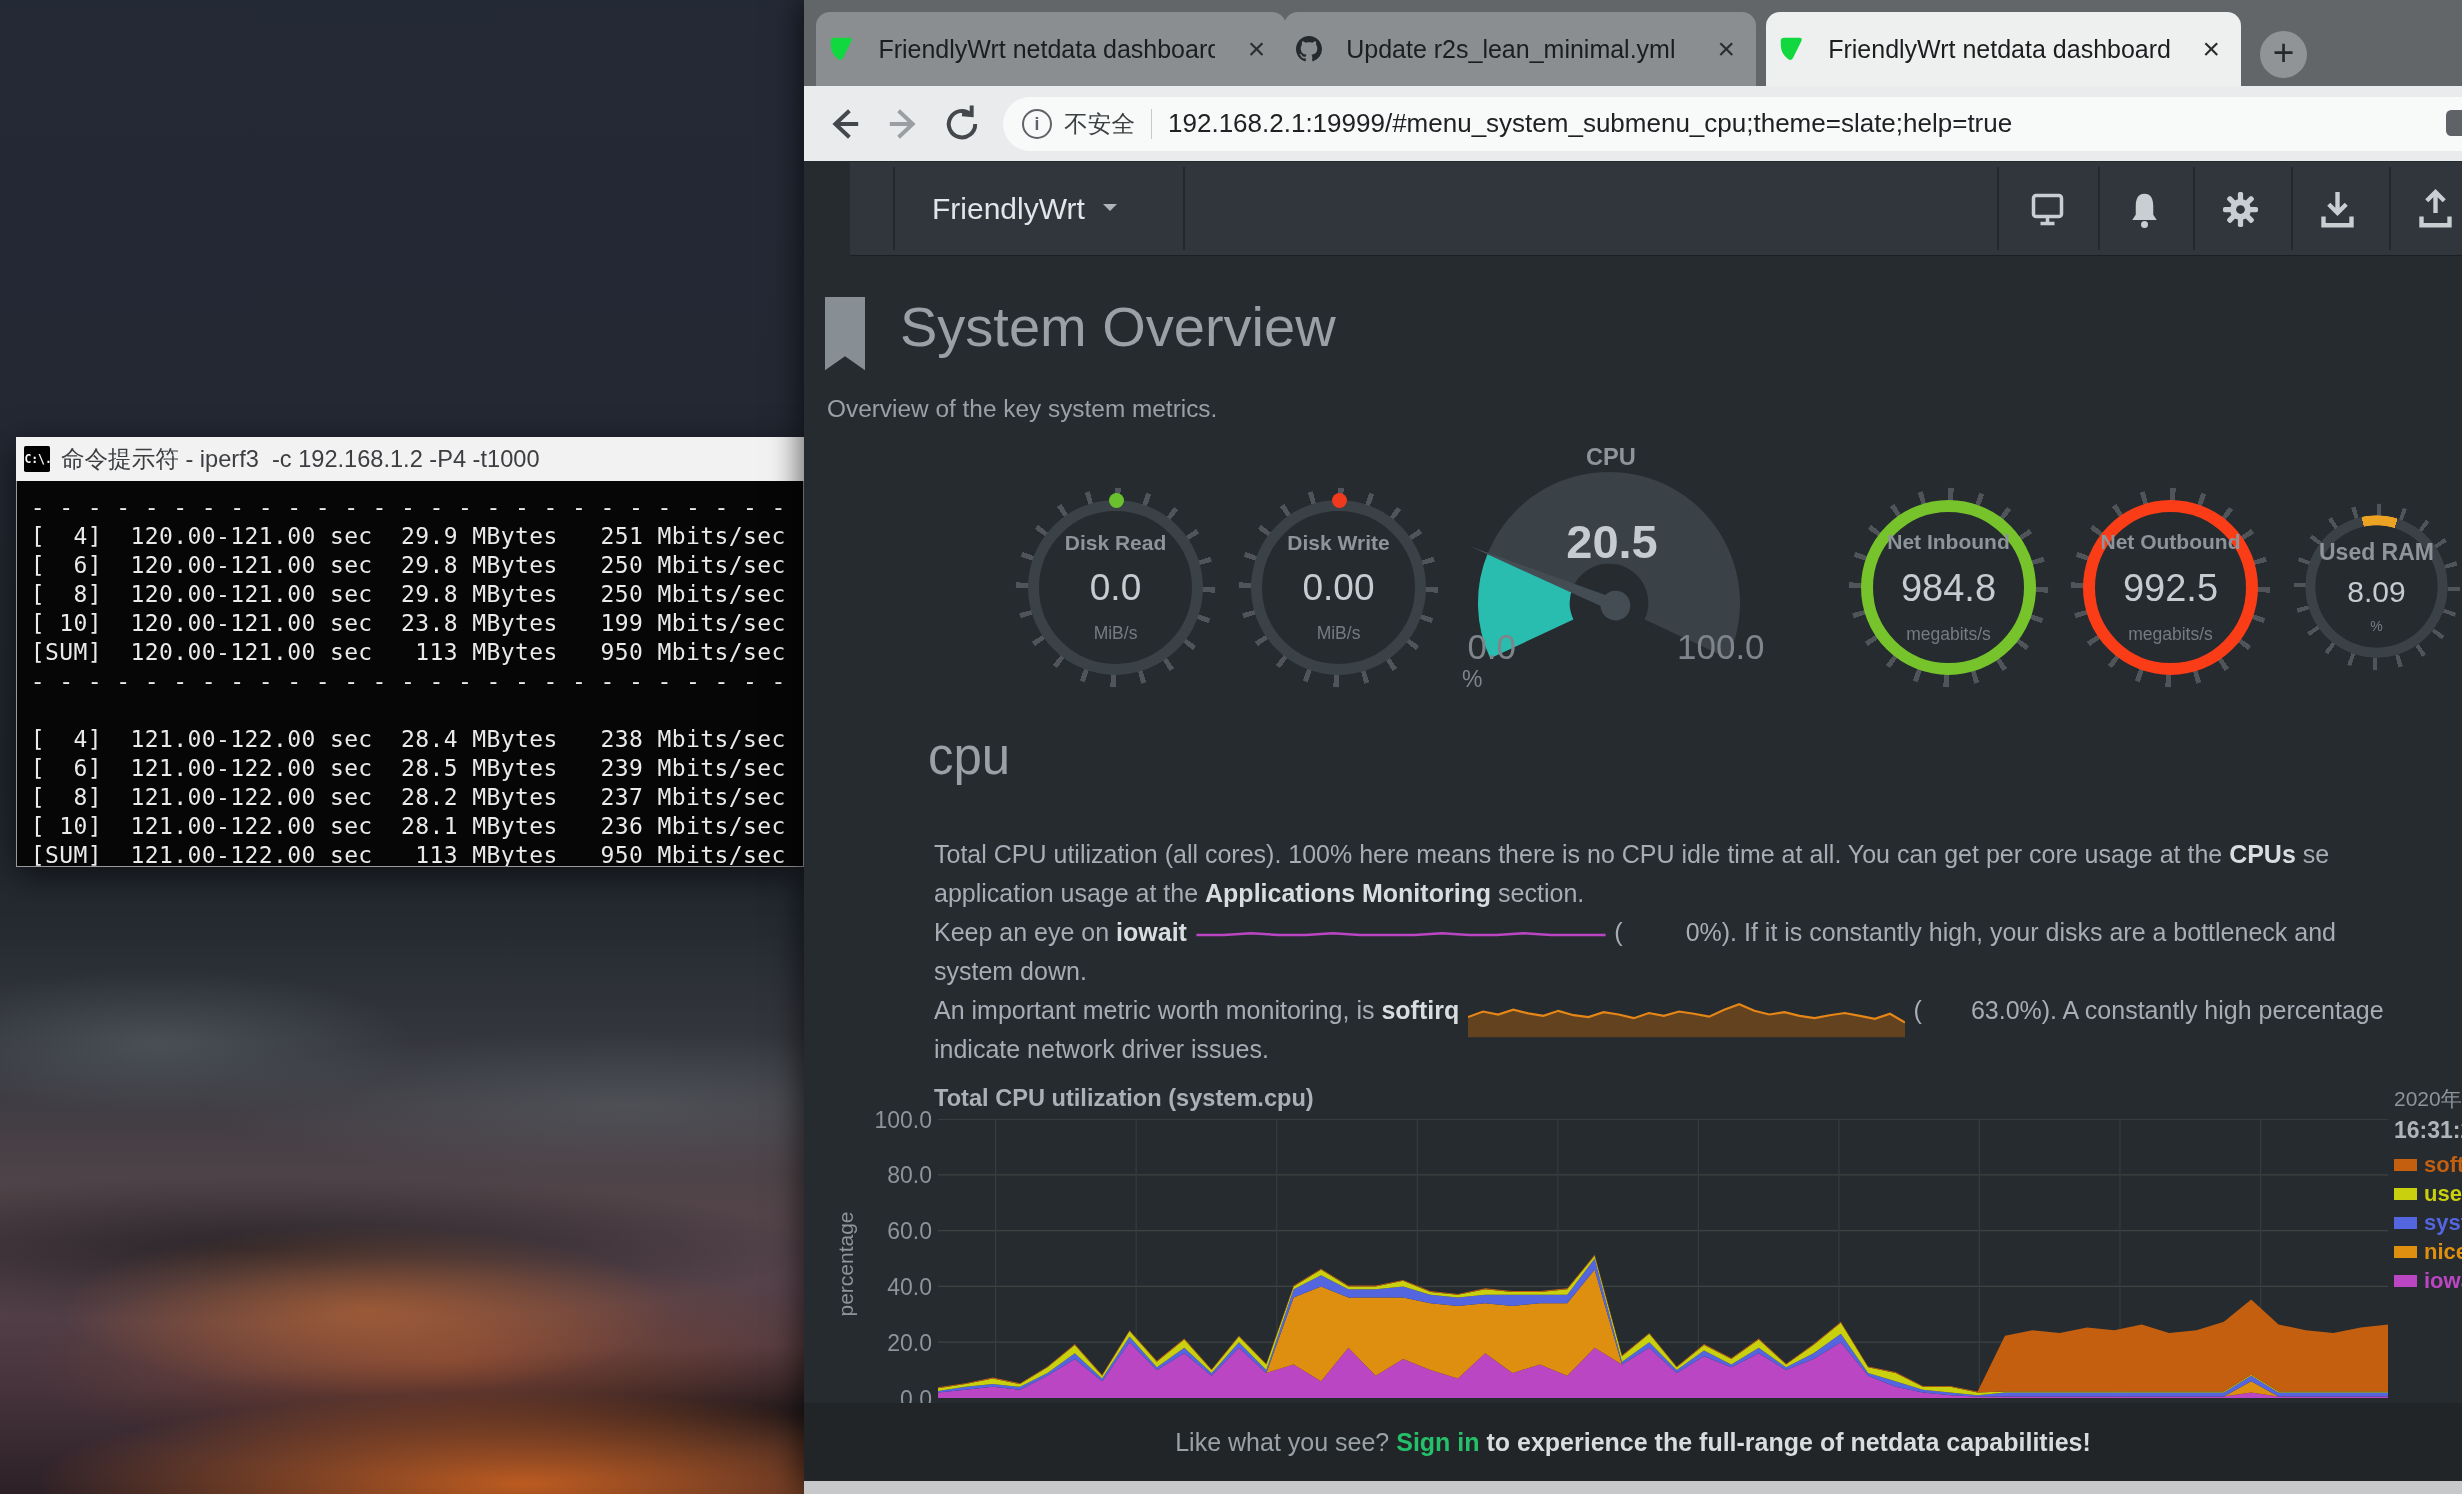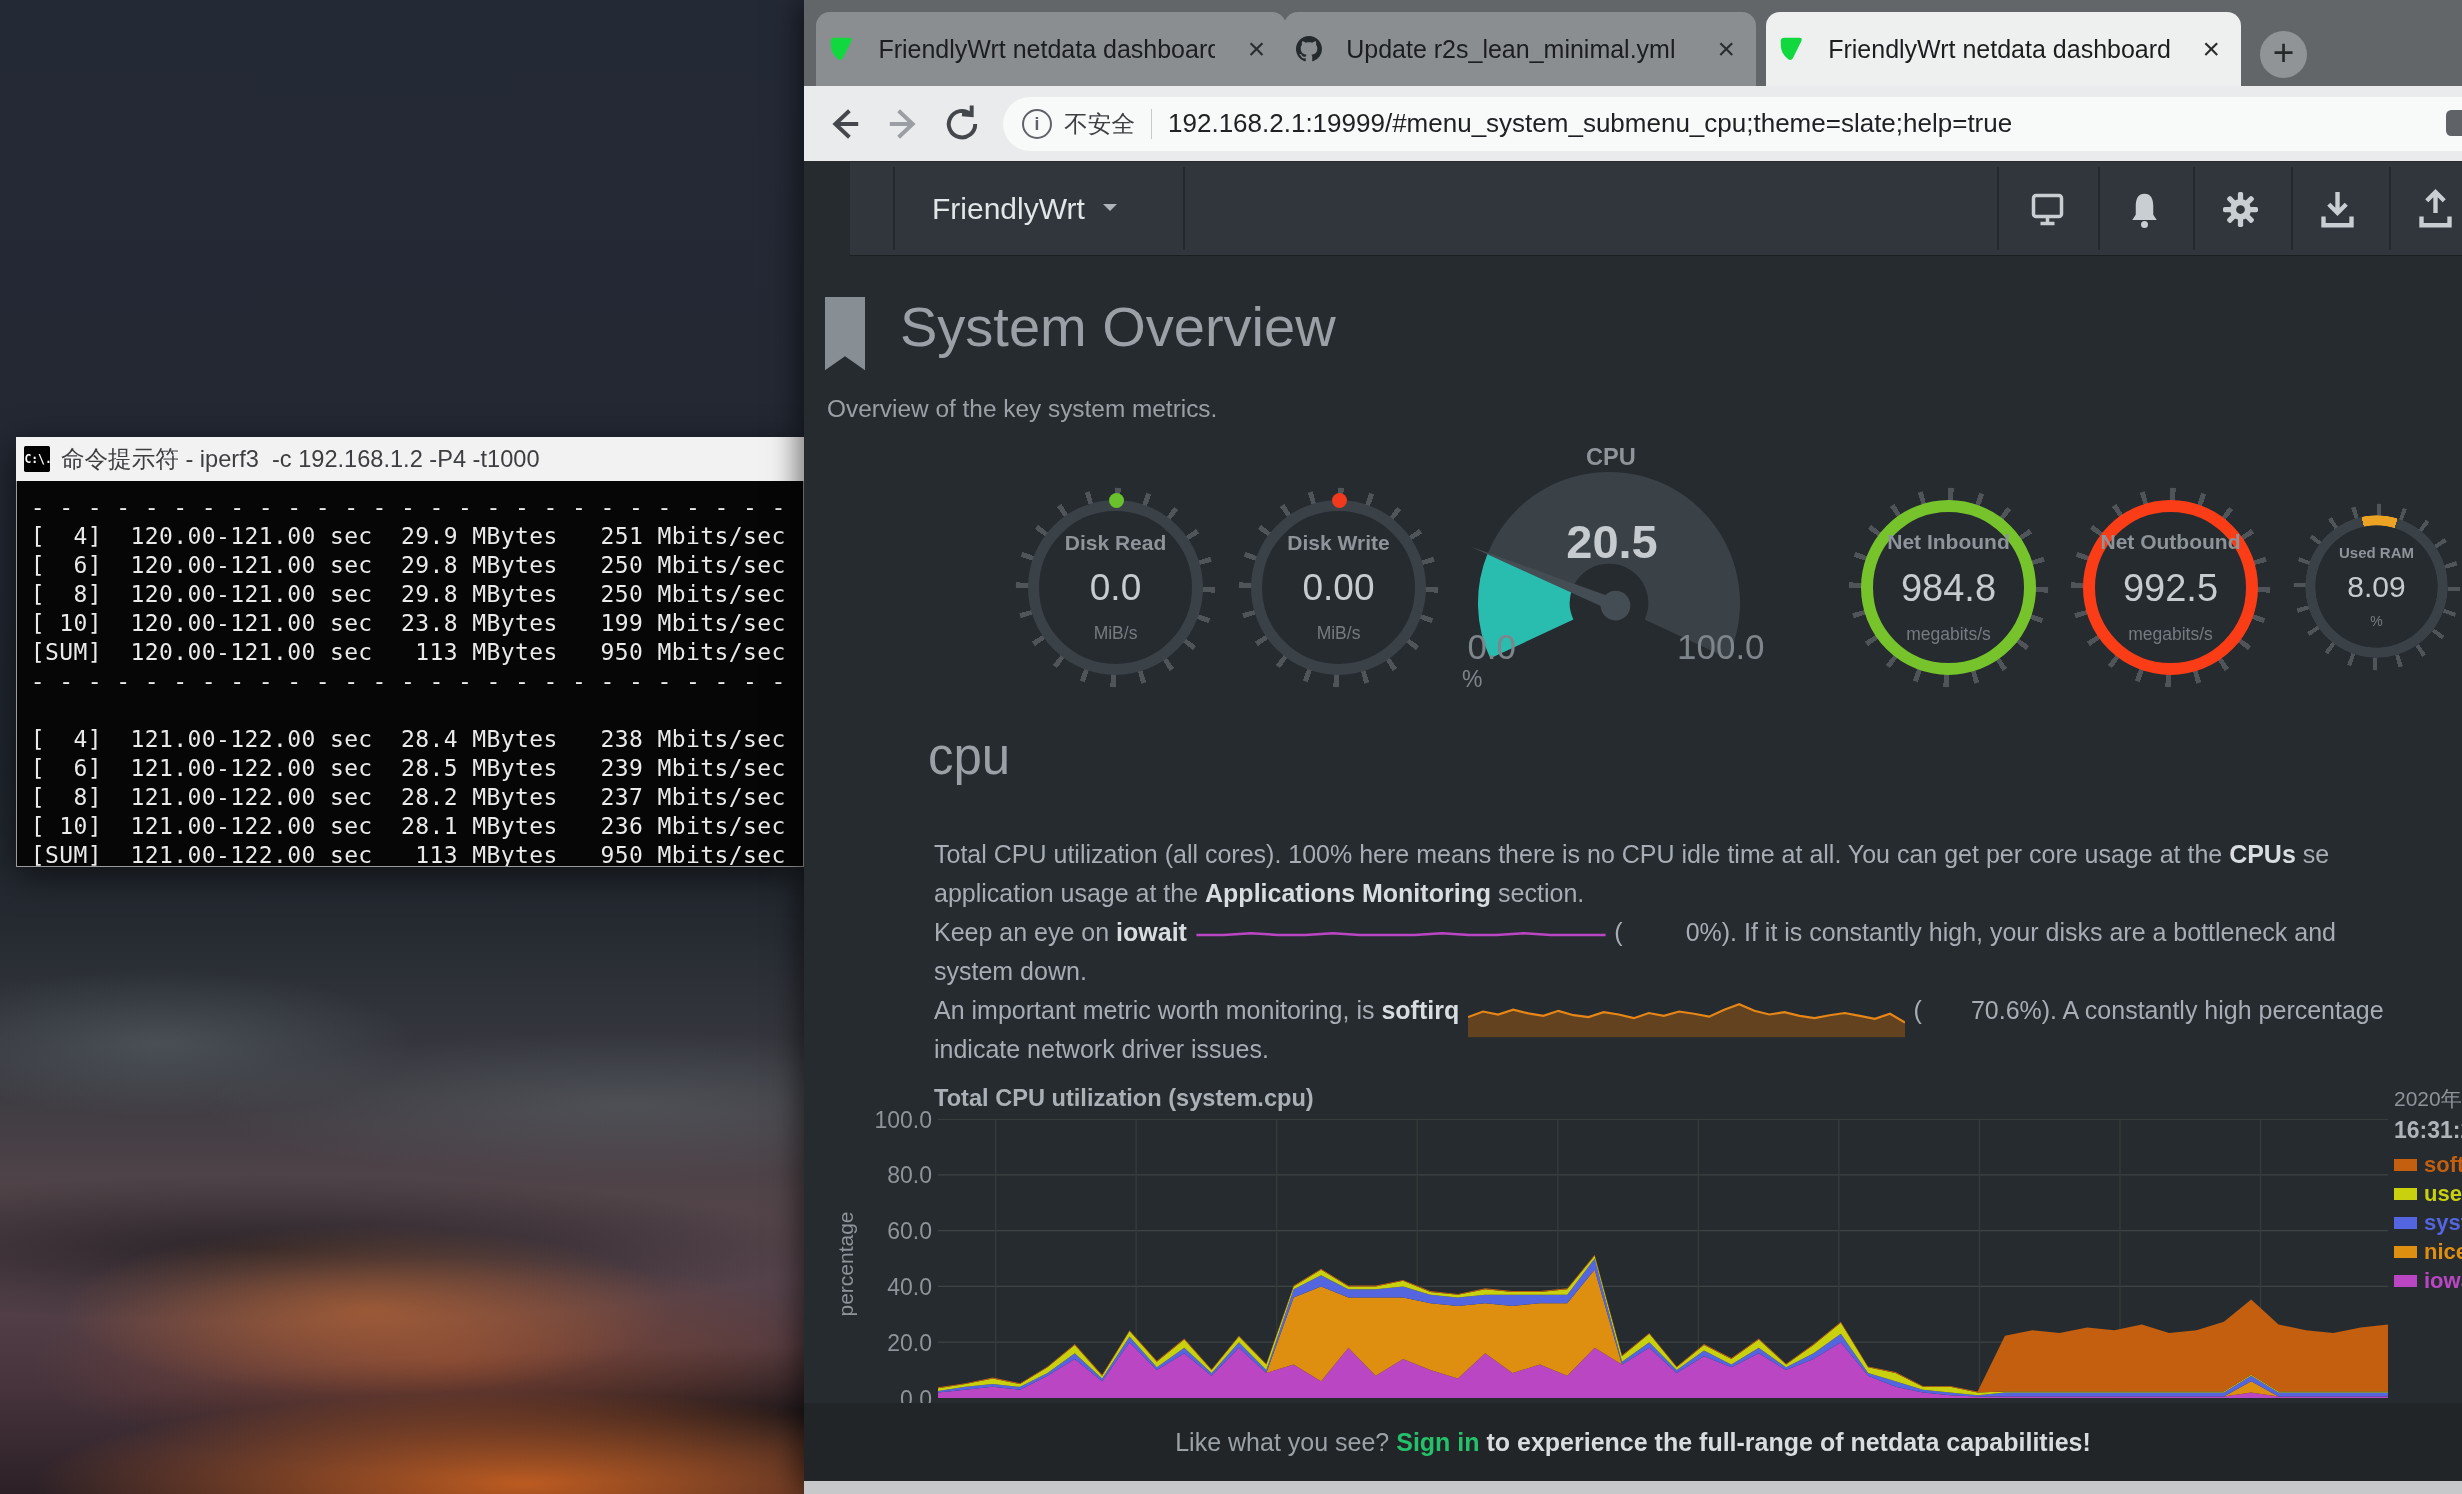--- a/index.html
+++ b/index.html
@@ -300,38 +300,38 @@
         <div class="g-label">Net Outbound</div>
         <div class="g-value">992.5</div>
         <div class="g-unit">megabits/s</div>
       </div>
     </div>
 
     <div class="gauge" style="left:1501px;top:258px;width:143px;height:143px;">
       <div class="ticks" style="inset:-17.5px;"></div>
       <div id="ram-ring" class="abs" style="inset: 0px; border-radius: 50%; background: conic-gradient(from -12deg, rgb(236, 163, 35) 0deg, rgb(236, 163, 35) 29.124deg, rgb(58, 65, 71) 29.124deg, rgb(58, 65, 71) 360deg); mask: radial-gradient(closest-side, transparent 85%, rgb(0, 0, 0) 86%, rgb(0, 0, 0) 99%, transparent 100%);"></div>
       <div class="ring" style="inset:0;display:flex;">
-        <div class="g-label" style="font-size:15px;">Used RAM</div>
+        <div class="g-label" style="font-size:23px;">Used RAM</div>
         <div class="g-value" style="font-size:30px;margin-top:8.7px;">8.09</div>
         <div class="g-unit" style="font-size:14px;margin-top:8.7px;">%</div>
       </div>
     </div>
 
     <div id="cpu-heading">cpu</div>
     <div id="cpu-par">
       <div class="pline"><span>Total CPU utilization (all cores). 100% here means there is no CPU idle time at all. You can get per core usage at the </span><b>CPUs</b><span> se</span></div>
       <div class="pline"><span>application usage at the </span><b>Applications Monitoring</b><span> section.</span></div>
       <div class="pline"><span>Keep an eye on </span><b>iowait</b><svg id="spark-iowait" class="spark" width="410" height="12.2" viewBox="0 0 470 14">
             <polyline points="0.0,8.0 31.3,8.0 62.7,6.0 94.0,8.0 125.3,8.0 156.7,6.0 188.0,8.0 219.3,8.0 250.7,8.0 282.0,6.0 313.3,8.0 344.7,8.0 376.0,6.0 407.3,8.0 438.7,8.0 470.0,8.0" fill="none" stroke="#bb46c4" stroke-width="3"></polyline>
           </svg><span>(</span><span class="pgap" style="width:63px;"></span><span>0%).</span><span> If it is constantly high, your disks are a bottleneck and</span></div>
       <div class="pline">system down.</div>
       <div class="pline"><span>An important metric worth monitoring, is </span><b>softirq</b><svg id="spark-softirq" class="spark" width="437" height="42" style="margin-bottom:-10.5px;" viewBox="0 0 500 48">
             <polygon points="0.0,22.9 17.2,16.6 34.5,20.0 51.7,14.5 69.0,18.7 86.2,21.6 103.4,15.8 120.7,20.8 137.9,22.9 155.2,17.4 172.4,20.0 189.7,24.2 206.9,18.3 224.1,21.6 241.4,16.6 258.6,19.1 275.9,22.5 293.1,14.5 310.3,8.2 327.6,15.8 344.8,20.0 362.1,17.4 379.3,21.6 396.6,24.2 413.8,20.8 431.0,18.3 448.3,21.6 465.5,25.0 482.8,19.1 500.0,29.2 500,46 0,46" fill="rgba(150,85,20,0.55)"></polygon>
             <polyline points="0.0,22.9 17.2,16.6 34.5,20.0 51.7,14.5 69.0,18.7 86.2,21.6 103.4,15.8 120.7,20.8 137.9,22.9 155.2,17.4 172.4,20.0 189.7,24.2 206.9,18.3 224.1,21.6 241.4,16.6 258.6,19.1 275.9,22.5 293.1,14.5 310.3,8.2 327.6,15.8 344.8,20.0 362.1,17.4 379.3,21.6 396.6,24.2 413.8,20.8 431.0,18.3 448.3,21.6 465.5,25.0 482.8,19.1 500.0,29.2" fill="none" stroke="#e58617" stroke-width="2.5"></polyline>
-          </svg><span>(</span><span class="pgap" style="width:49px;"></span><span>70.6%).</span><span> A constantly high percentage</span></div>
+          </svg><span>(</span><span class="pgap" style="width:49px;"></span><span>63.0%).</span><span> A constantly high percentage</span></div>
       <div class="pline">indicate network driver issues.</div>
     </div>
 
     <div id="chart-title">Total CPU utilization (system.cpu)</div>
     <div id="ylabel">percentage</div>
     <div class="ytick" style="top:850px;">100.0</div>
     <div class="ytick" style="top:905px;">80.0</div>
     <div class="ytick" style="top:961px;">60.0</div>
     <div class="ytick" style="top:1017px;">40.0</div>
     <div class="ytick" style="top:1073px;">20.0</div>

